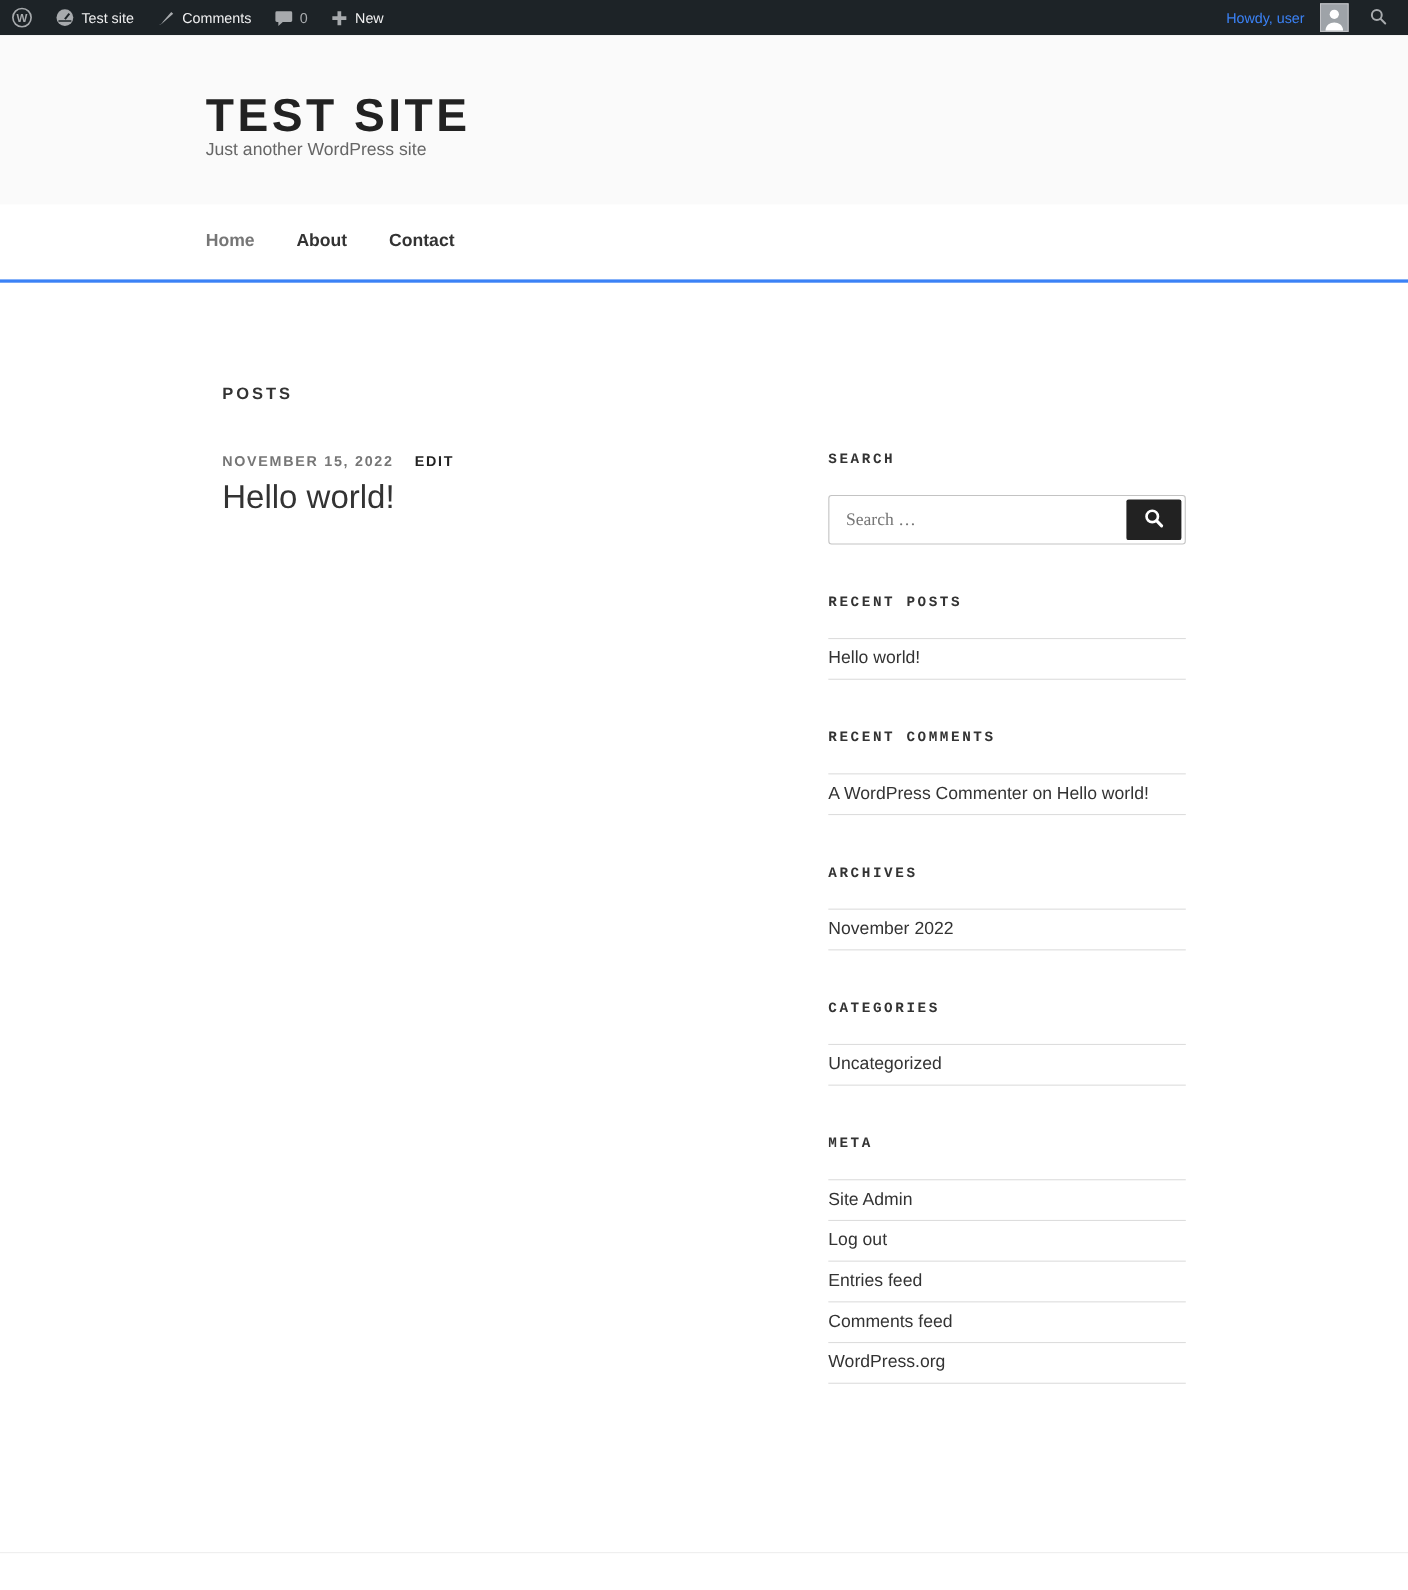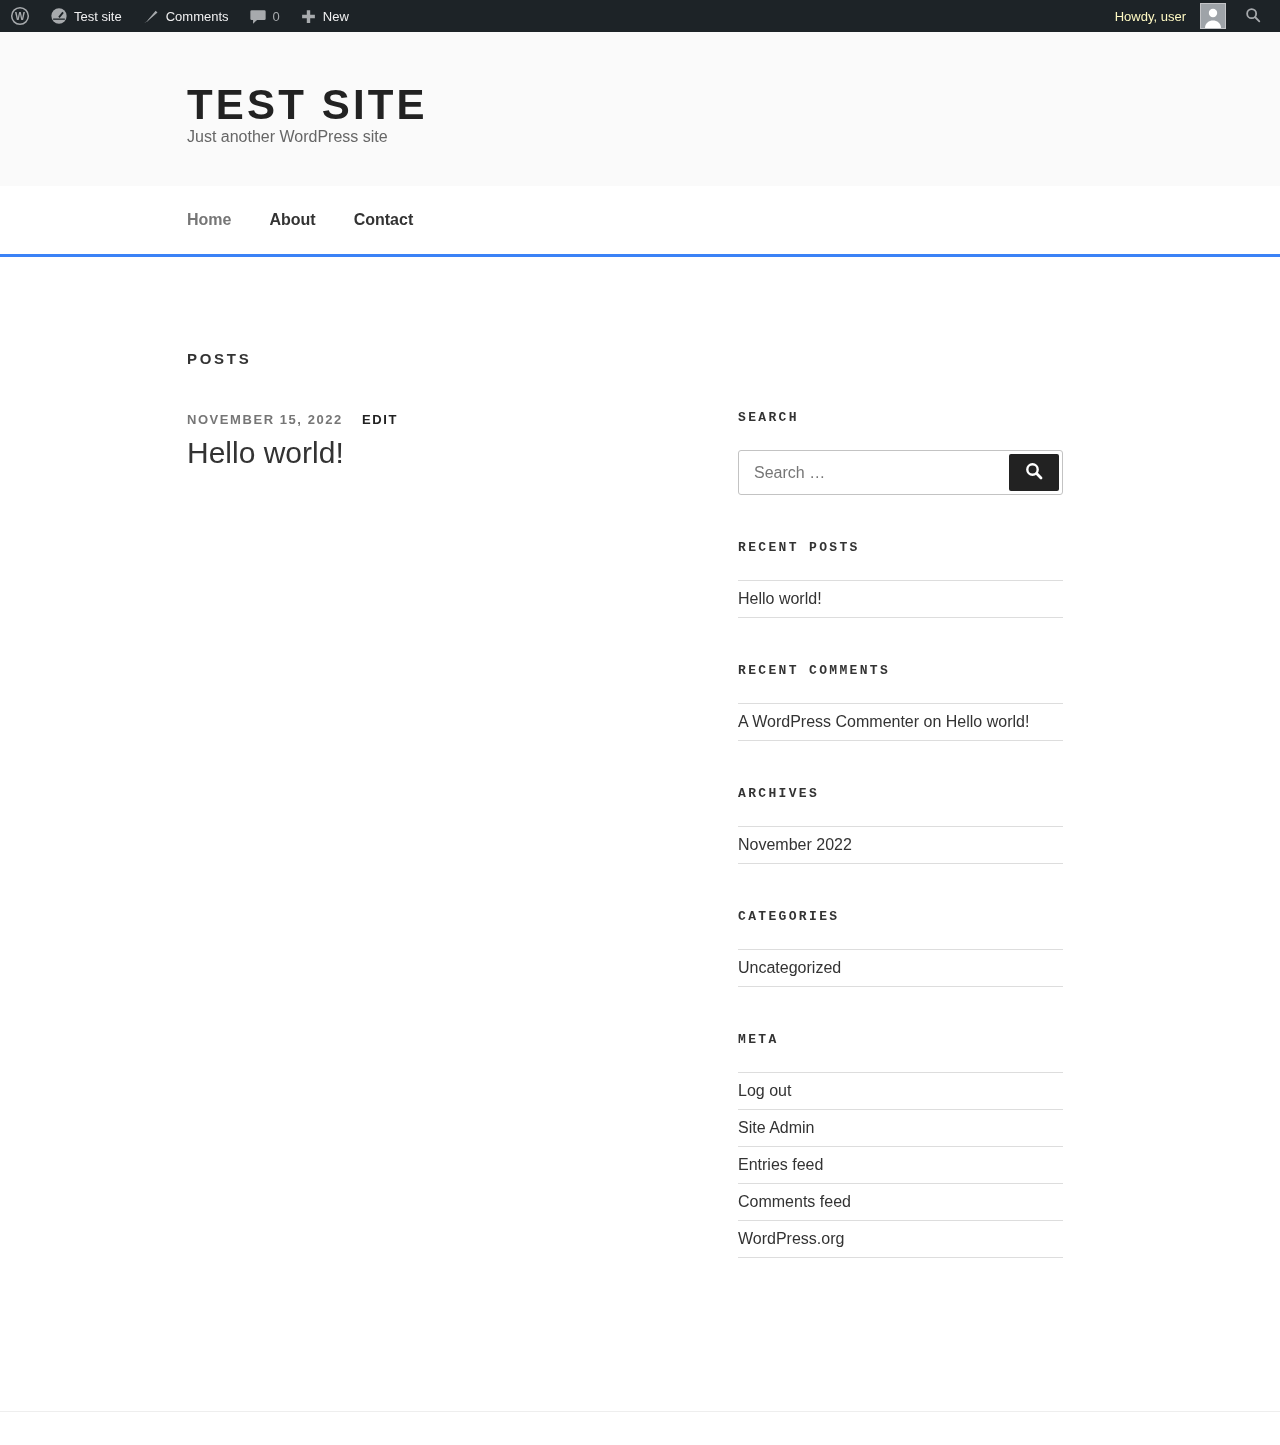--- a/index.html
+++ b/index.html
@@ -10,57 +10,57 @@
   
   .admin-bar {
     height: 32px; background: #1d2327; color: #f0f0f1;
     display: flex; align-items: center; justify-content: space-between;
     font-size: 13px; padding: 0 10px 0 0;
   }
   .ab-left, .ab-right { display: flex; align-items: center; height: 100%; }
   .ab-item { display: flex; align-items: center; gap: 6px; padding: 0 10px; height: 100%; color: #f0f0f1; }
   .ab-item svg { display: block; }
   .ab-count { color: #a7aaad; }
-  .ab-howdy { padding: 0 8px; color: #fef9c3; }
+  .ab-howdy { padding: 0 8px; color: #3b82f6; }
   .ab-avatar { width: 26px; height: 26px; background: #a0a5aa; border: 1px solid #c3c4c7; display: inline-block; }
   .ab-search { padding: 0 8px; display: flex; align-items: center; height: 100%; }
 
   
   .site-header { background: #fafafa; padding: 50px 0 40px; }
   .wrap { width: 906px; margin: 0 auto; }
   .site-title { font-size: 42px; font-weight: 800; letter-spacing: 0.075em; color: #222; line-height: 1.1; display: inline-block; }
   .site-tagline { font-size: 16px; color: #666; }
 
   
   .main-nav { background: #ffffff; border-bottom: 3px solid #3b82f6; }
   .main-nav .wrap { display: flex; padding: 25px 0; }
   .nav-item { font-size: 16px; font-weight: 700; color: #333; margin-right: 38px; }
   .nav-item.current { color: #767676; }
 
   
-  .site-content { display: flex; justify-content: flex-start; padding-top: 93px; padding-bottom: 108px; gap: 18px; }
+  .site-content { display: flex; justify-content: center; padding-top: 93px; padding-bottom: 108px; gap: 18px; }
   .col-main { width: 533px; }
   .col-sidebar { width: 325px; margin-top: 60px; }
 
   .page-title { font-size: 15px; font-weight: 800; letter-spacing: 0.18em; color: #333; margin-bottom: 45px; }
   .post-meta { font-size: 13px; font-weight: 700; letter-spacing: 0.12em; margin-bottom: 8px; }
   .post-date { color: #767676; }
   .post-edit { color: #222; margin-left: 14px; }
   .post-title { font-size: 30px; font-weight: 300; color: #333; margin: 0 0 30px; line-height: 1.2; }
   .post-body { font-size: 16px; color: #333; line-height: 1.55; }
 
   
   .widget { margin-bottom: 45px; }
   .widget-title { font-size: 13px; font-weight: 800; letter-spacing: 0.18em; color: #333; margin-bottom: 25px; font-family: Liberation Mono, monospace; }
   .widget-list { list-style: none; border-top: 1px solid #dddddd; }
   .widget-list li { border-bottom: 1px solid #dddddd; padding: 9px 0; font-size: 16px; color: #333; }
   .widget-list li a { color: #333; }
 
   .search-form { display: flex; align-items: center; border: 1px solid #c3c3c3; border-radius: 3px; background: #fff; padding: 3px; }
-  .search-input { flex: 1; border: none; outline: none; font-size: 16px; padding: 9px 12px; color: #3b82f6; background: transparent; font-family: Liberation Sans, sans-serif; }
+  .search-input { flex: 1; border: none; outline: none; font-size: 16px; padding: 9px 12px; color: #3b82f6; background: transparent; font-family: Liberation Serif, serif; }
   .search-input::placeholder { color: #767676; opacity: 1; }
   .search-submit { width: 50px; height: 37px; background: #222222; border: none; border-radius: 2px; display: flex; align-items: center; justify-content: center; cursor: pointer; }
 
   
   .site-footer { border-top: 1px solid #eeeeee; }
   .site-footer .wrap { padding: 46px 0 35px; font-size: 16px; color: #767676; }
 </style>
 </head>
 <body>
 
@@ -209,22 +209,22 @@
       <ul class="widget-list">
         <li>
           <a>Uncategorized</a>
         </li>
       </ul>
     </section>
 
     <section class="widget">
       <h3 class="widget-title">META</h3>
       <ul class="widget-list">
+        <li><a>Site Admin</a></li>
         <li><a>Log out</a></li>
-        <li><a>Site Admin</a></li>
         <li><a>Entries feed</a></li>
         <li><a>Comments feed</a></li>
         <li><a>WordPress.org</a></li>
       </ul>
     </section>
 
   </aside>
 </div>
 
 <footer class="site-footer">

